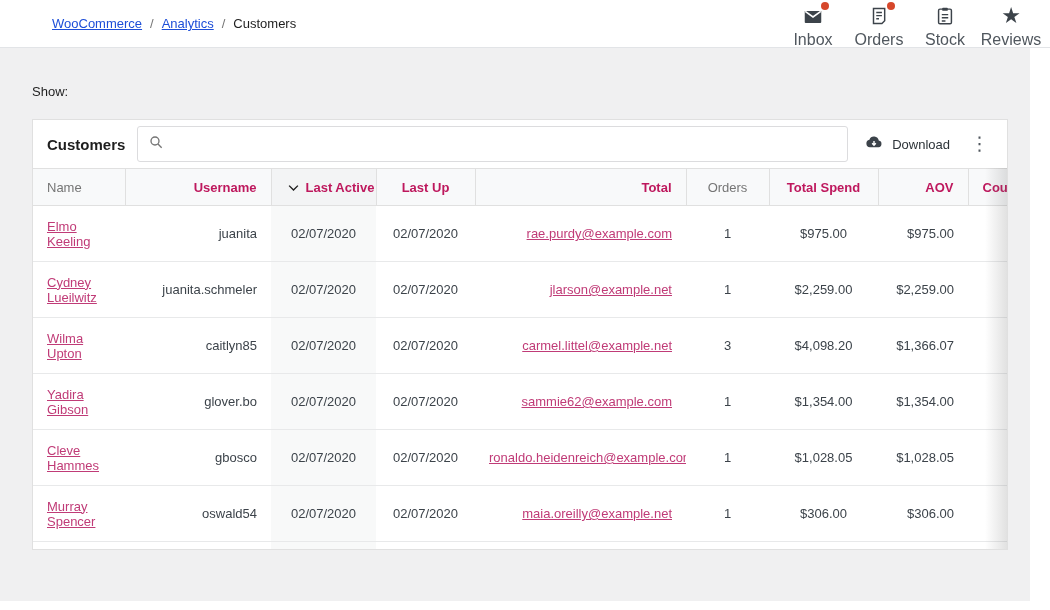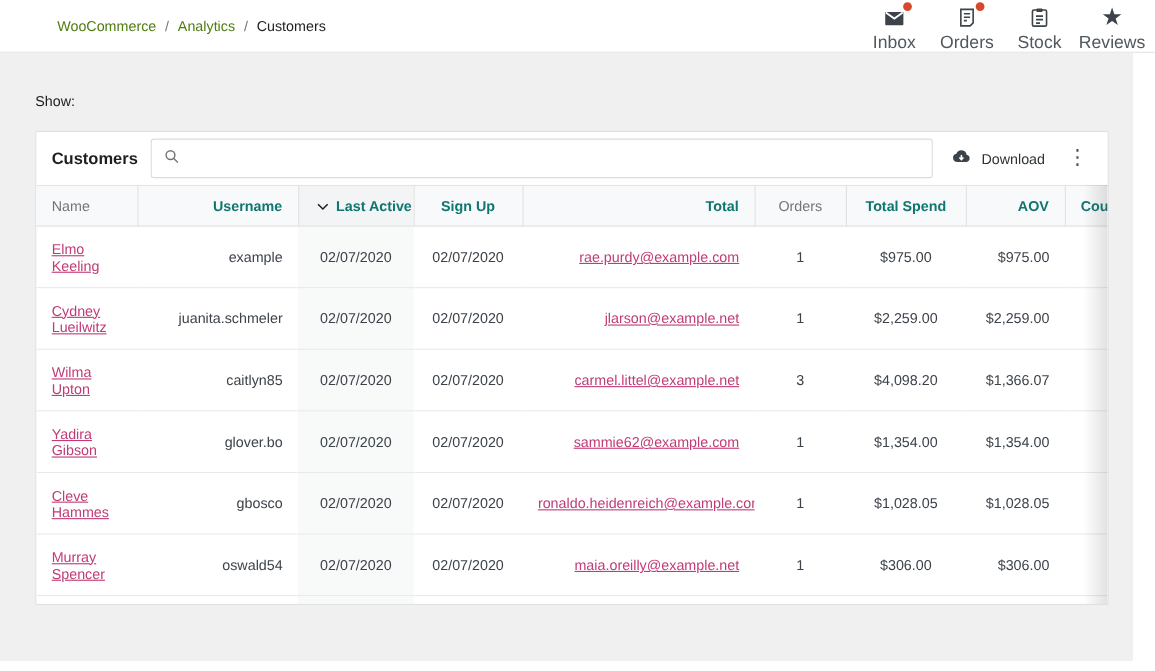--- a/index.html
+++ b/index.html
@@ -1,21 +1,21 @@
 <!DOCTYPE html>
 <html><head>
 <meta charset="utf-8">
 <style>
   * { margin:0; padding:0; box-sizing:border-box; }
   html,body { width:1050px; height:610px; background:#ffffff; font-family:"Liberation Sans", sans-serif; overflow:hidden; }
 
   
   .topbar { height:48px; background:#fff; border-bottom:1px solid #e2e4e7; display:flex; align-items:center; justify-content:space-between; padding:0 6px 0 52px; }
   .breadcrumb { font-size:13px; color:#757575; display:flex; align-items:center; gap:8px; }
-  .breadcrumb a { color:#4d7c0f; cursor:pointer; }
+  .breadcrumb a { color:#1d4ed8; text-decoration:underline; cursor:pointer; }
   .breadcrumb .current { color:#1e1e1e; }
   .activity { display:flex; align-items:flex-start; }
   .activity-tab { width:66px; display:flex; flex-direction:column; align-items:center; gap:3px; padding-top:6px; cursor:pointer; }
   .activity-tab .icon-wrap { position:relative; width:24px; height:24px; display:flex; align-items:center; justify-content:center; }
   .badge-dot { position:absolute; top:-2px; right:-4px; width:8px; height:8px; border-radius:50%; background:#d6472b; }
   .activity-tab .tab-label { font-size:16px; color:#50575e; }
   .star-glyph { font-size:22px; line-height:22px; color:#3c434a; }
 
   
   .content { width:1030px; height:553px; background:#f0f0f1; padding:36px 0 0 32px; }
@@ -31,21 +31,21 @@
   .search-box input { border:none; outline:none; flex:1; font-size:13px; color:#2c3338; font-family:"Liberation Sans",sans-serif; }
   .search-box input::placeholder { color:#757575; }
   .download-btn { display:flex; align-items:center; gap:8px; background:none; border:none; font-size:13px; color:#2c3338; cursor:pointer; font-family:"Liberation Sans",sans-serif; }
   .kebab { margin-left:20px; margin-right:4px; color:#50575e; font-size:19px; line-height:14px; cursor:pointer; user-select:none; letter-spacing:0; }
 
   
   .table-wrap { position:relative; width:100%; height:412px; overflow:hidden; }
   table { border-collapse:collapse; table-layout:fixed; width:1075px; }
   th { height:37px; font-size:13px; padding:0 14px; background:#f8f9fa; border-bottom:1px solid #e0e0e0; border-right:1px solid #e0e0e0; border-top:1px solid #e0e0e0; white-space:nowrap; overflow:hidden; }
   th.plain { color:#757575; font-weight:400; }
-  th.sortable { color:#0f766e; font-weight:700; cursor:pointer; }
+  th.sortable { color:#be185d; font-weight:700; cursor:pointer; }
   th.sorted { background:#f3f4f5; }
   th .sort-chevron { vertical-align:-3px; margin-right:5px; }
   td { height:56px; padding:0 14px; font-size:13px; color:#3c434a; border-bottom:1px solid #e8e9ea; overflow:hidden; }
   td.sorted { background:#f8f9f9; }
   tr.filler td { height:9px; border-bottom:none; }
   a.cell-link { color:#c03b77; text-decoration:underline; cursor:pointer; }
   .scroll-shadow { position:absolute; top:0; right:0; width:22px; height:100%; background:linear-gradient(to right, rgba(90,90,90,0), rgba(90,90,90,0.18)); pointer-events:none; }
 </style>
 </head>
 <body>
@@ -140,32 +140,32 @@
             <col style="width: 90px;">
             <col style="width: 140px;">
           </colgroup>
         <thead>
             <tr id="header-row">
               <th class="plain" style="text-align: left;"><span>Name</span></th>
               <th class="sortable" style="text-align: right;"><span>Username</span></th>
               <th class="sortable sorted" style="text-align: center;"><svg class="sort-chevron" width="15" height="15" viewBox="0 0 24 24">
                   <path d="M5 9l7 7 7-7" fill="none" stroke="#1e1e1e" stroke-width="2.2"></path>
                 </svg><span>Last Active</span></th>
-              <th class="sortable" style="text-align: center;"><span>Sign Up</span></th>
+              <th class="sortable" style="text-align: center;"><span>Last Up</span></th>
               <th class="sortable" style="text-align: right;"><span>Total</span></th>
               <th class="plain" style="text-align: center;"><span>Orders</span></th>
               <th class="sortable" style="text-align: center;"><span>Total Spend</span></th>
               <th class="sortable" style="text-align: right;"><span>AOV</span></th>
               <th class="sortable" style="text-align: left;"><span>Country</span></th>
             </tr>
           </thead>
         <tbody id="table-body">
             <tr>
               <td class="" style="text-align: left;"><a class="cell-link">Elmo Keeling</a></td>
-              <td class="" style="text-align: right;"><span>example</span></td>
+              <td class="" style="text-align: right;"><span>juanita</span></td>
               <td class="sorted" style="text-align: center;"><span>02/07/2020</span></td>
               <td class="" style="text-align: center;"><span>02/07/2020</span></td>
               <td class="" style="text-align: right;"><a class="cell-link">rae.purdy@example.com</a></td>
               <td class="" style="text-align: center;"><span>1</span></td>
               <td class="" style="text-align: center;"><span>$975.00</span></td>
               <td class="" style="text-align: right;"><span>$975.00</span></td>
               <td class="" style="text-align: left;"><span></span></td>
             </tr>
             <tr>
               <td class="" style="text-align: left;"><a class="cell-link">Cydney Lueilwitz</a></td>

